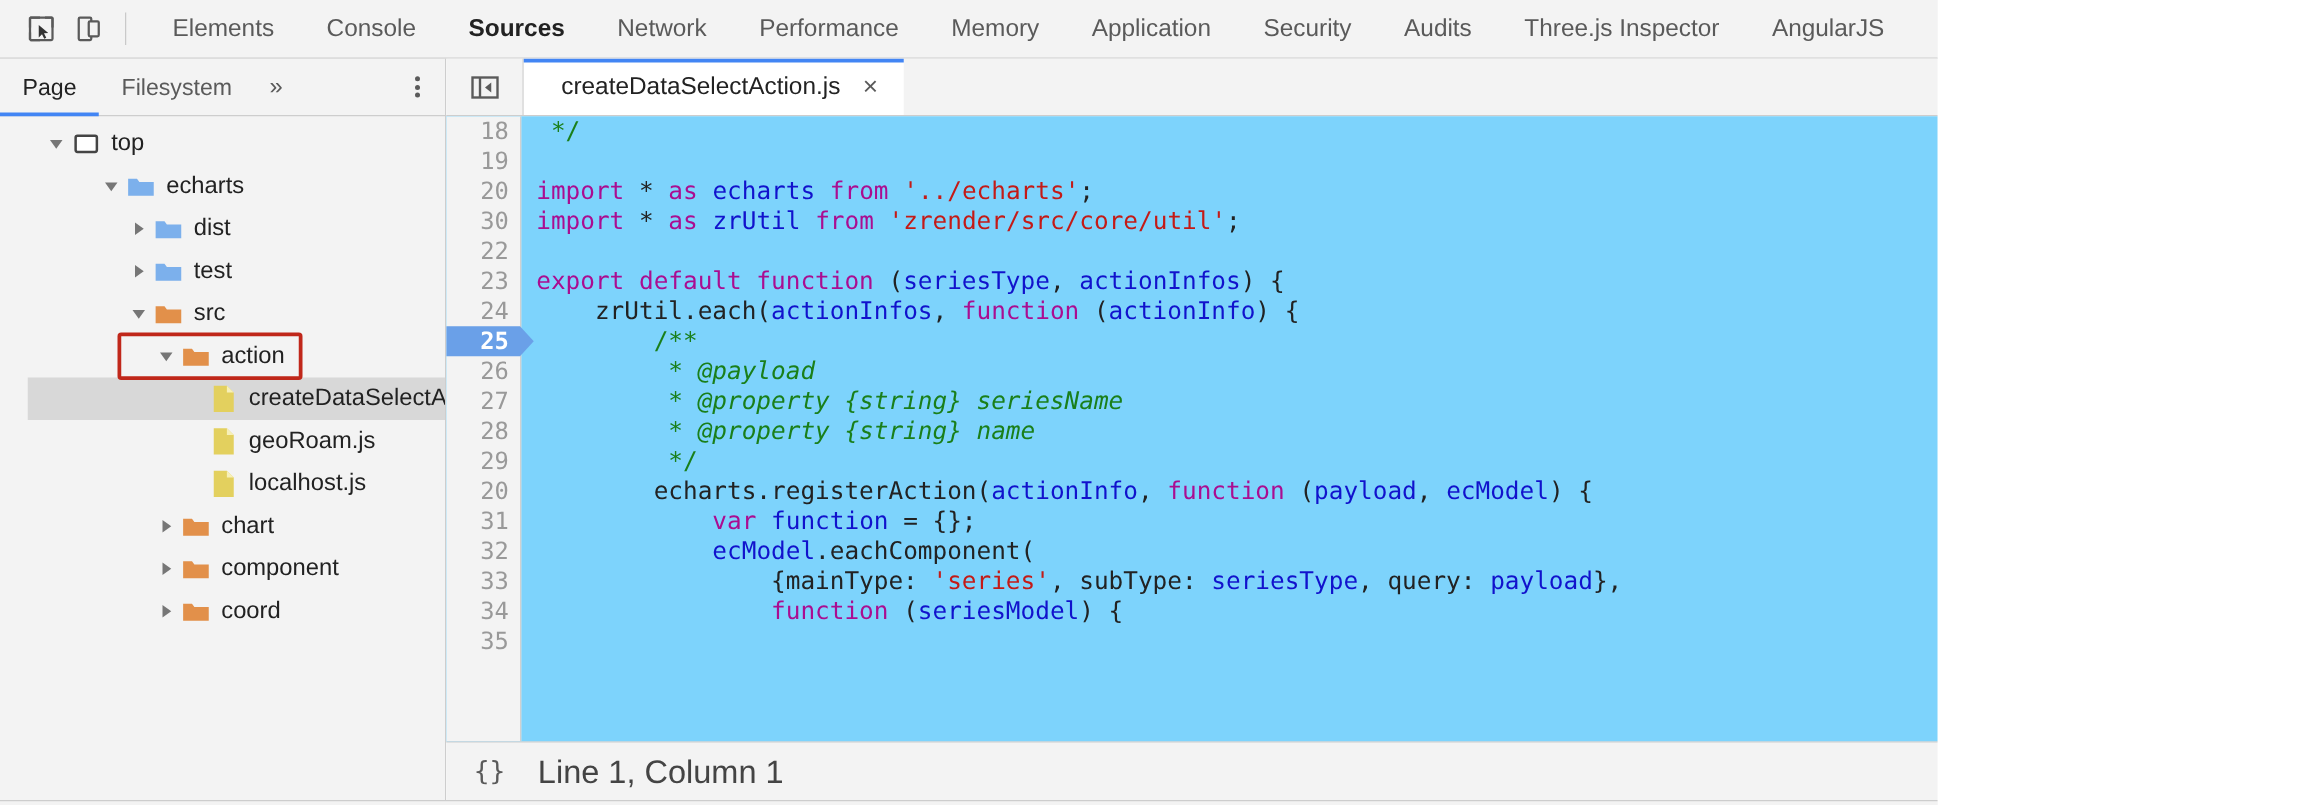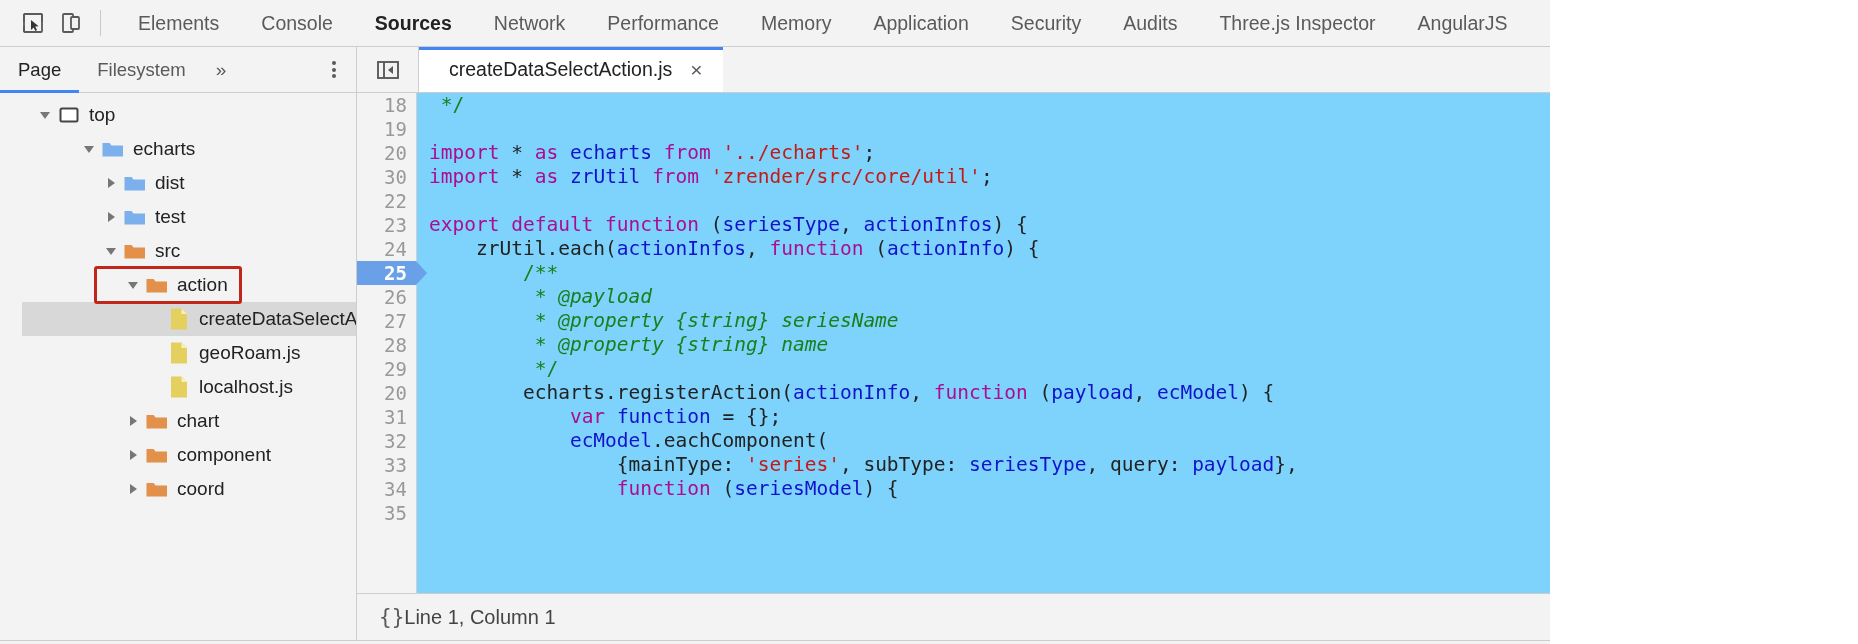--- a/index.html
+++ b/index.html
@@ -86,21 +86,21 @@
   .tk-kw   { color:#aa0d91;margin-top:16px; }      
   .tk-id   { color:#1112cc; }      
   .tk-str  { color:#c41a16; }      
   .tk-pl   { color:#222222; }      
   .tk-cm   { color:#1a7f1a; }      
   .tk-cmi  { color:#1a7f1a; font-style:italic; }
 
   .statusbar { height:47px; min-height:47px; background:#f3f3f3; border-top:1px solid #cdcdcd;
                display:flex; align-items:center; padding-left:22px; }
   .pretty { font-family:"DejaVu Sans Mono", monospace; font-size:21px; color:#5a5a5a; cursor:pointer; }
-  .cursor-pos { font-size:20px; color:#444; }
+  .cursor-pos { font-size:26px; color:#444; margin-left:26px; }
   .bottom-edge { height:4px; background:#f3f3f3; border-top:1px solid #cdcdcd; }
 </style>
 </head>
 <body>
 
 <div id="app">
 
   <div class="toolbar">
     <div class="tool-icon">
       <svg width="24" height="24" viewBox="0 0 24 24">

